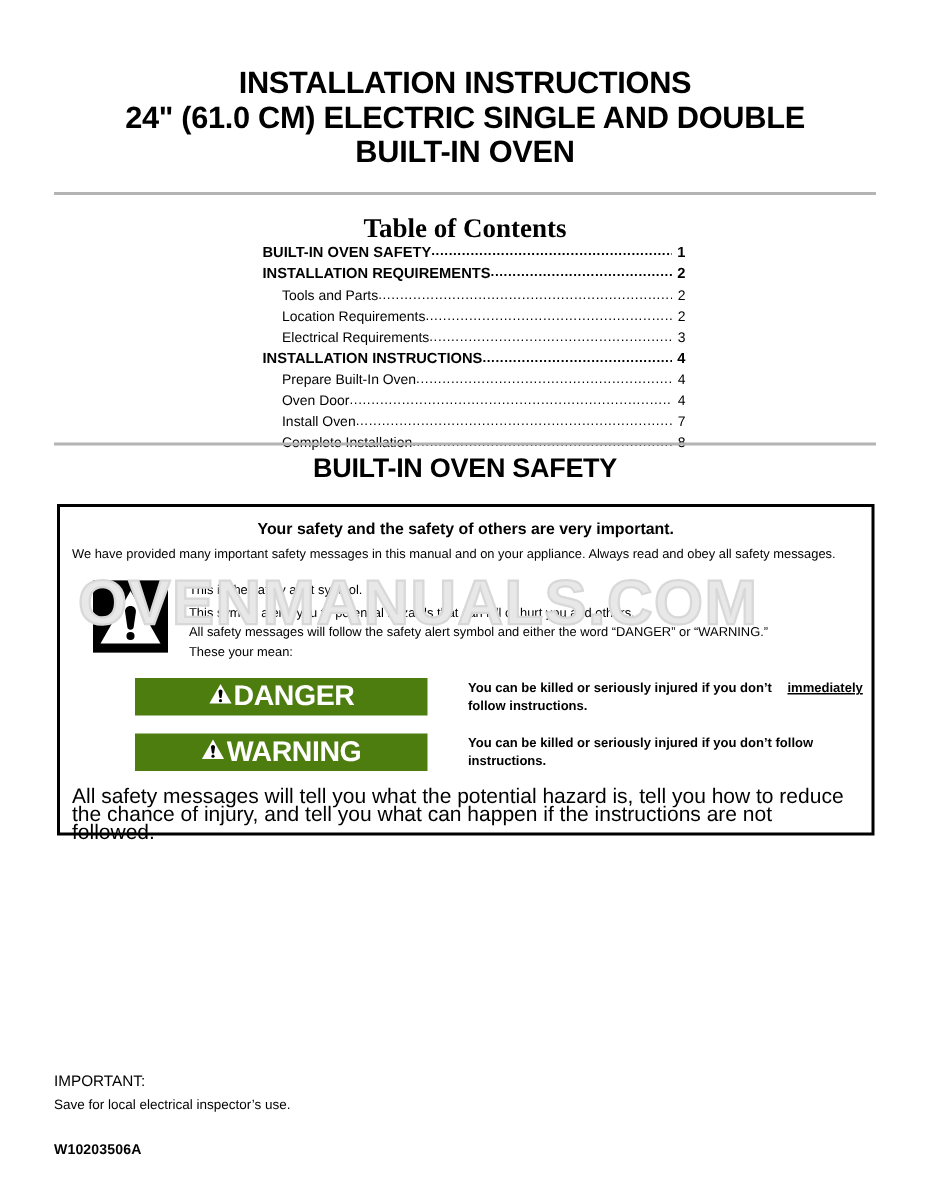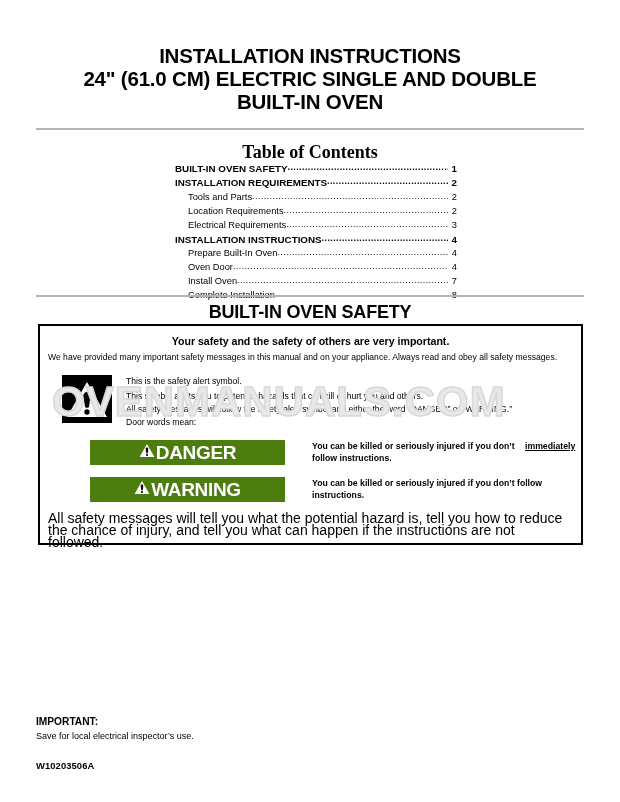--- a/index.html
+++ b/index.html
@@ -133,21 +133,21 @@
     font-family: "Liberation Sans", sans-serif;
     font-weight: bold;
     font-size: 18px;
     letter-spacing: -0.2px;
   }
 
   
   .safety-box {
     position: absolute;
     left: 38px;
-    top: 324px;
+    top: 336px;
     width: 545px;
     height: 221px;
     border: 2px solid #000;
     box-sizing: border-box;
     background: transparent;
   }
   .safety-title {
     position: absolute;
     left: 0;
     top: 9px;
@@ -239,21 +239,21 @@
     font-size: 14px;
     line-height: 11.8px;
   }
 
   
   .important-label {
     position: absolute;
     left: 36px;
     top: 716px;
     font-size: 10.2px;
-    font-weight: bold;
+    font-weight: normal;
   }
   .important-text {
     position: absolute;
     left: 36px;
     top: 731px;
     font-size: 9px;
     text-align: right;
   }
   .part-number {
     position: absolute;
@@ -361,21 +361,21 @@
           <rect x="0" y="0" width="50" height="48" fill="#000000"></rect>
           <path d="M25 7 L45 42 L5 42 Z" fill="#ffffff"></path>
           <path d="M25 17 C27.3 17 28.9 18.8 28.6 21 L27.1 31.2 C27 32.1 26.1 32.8 25 32.8 C23.9 32.8 23 32.1 22.9 31.2 L21.4 21 C21.1 18.8 22.7 17 25 17 Z" fill="#000000"></path>
           <circle cx="25" cy="37" r="2.7" fill="#000000"></circle>
         </svg>
       </div>
       <div class="symbol-lines">
         <span class="sl">This is the safety alert symbol.</span>
         <span class="sl">This symbol alerts you to potential hazards that can kill or hurt you and others.</span>
         <span class="sl tight">All safety messages will follow the safety alert symbol and either the word “DANGER” or “WARNING.”</span>
-        <span class="sl tight">Door words mean:</span>
+        <span class="sl tight">These your mean:</span>
       </div>
     </div>
 
     <div class="signal-row danger">
       <div class="signal-banner">
         <span class="sig-tri">
           <svg width="16" height="15" viewBox="0 0 16 15" aria-hidden="true">
             <path d="M8 1 L15.4 14 L0.6 14 Z" fill="#ffffff"></path>
             <path d="M8 4.6 C8.85 4.6 9.45 5.28 9.33 6.1 L8.78 9.8 C8.74 10.14 8.4 10.4 8 10.4 C7.6 10.4 7.26 10.14 7.22 9.8 L6.67 6.1 C6.55 5.28 7.15 4.6 8 4.6 Z" fill="#000000"></path>
             <circle cx="8" cy="12.1" r="1.05" fill="#000000"></circle>

